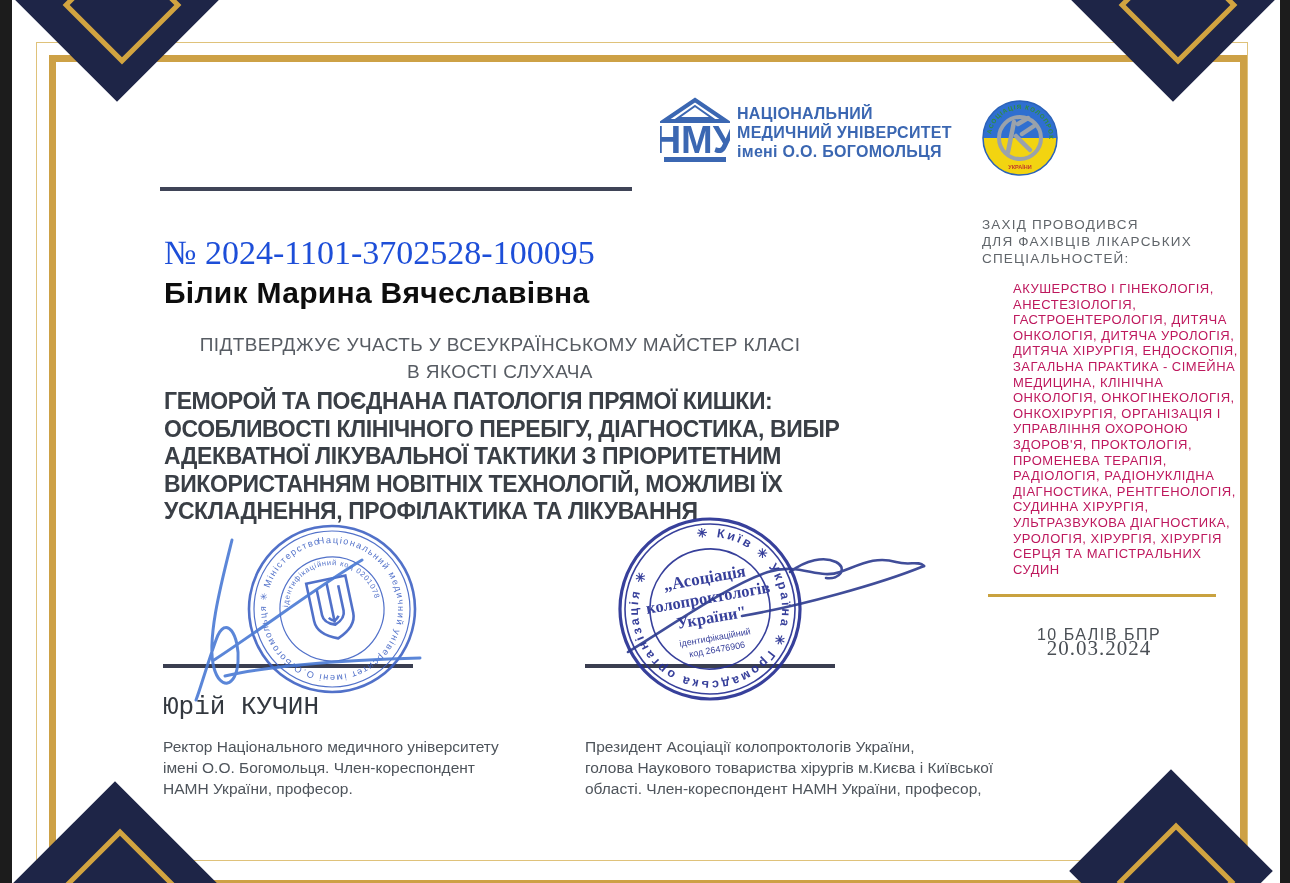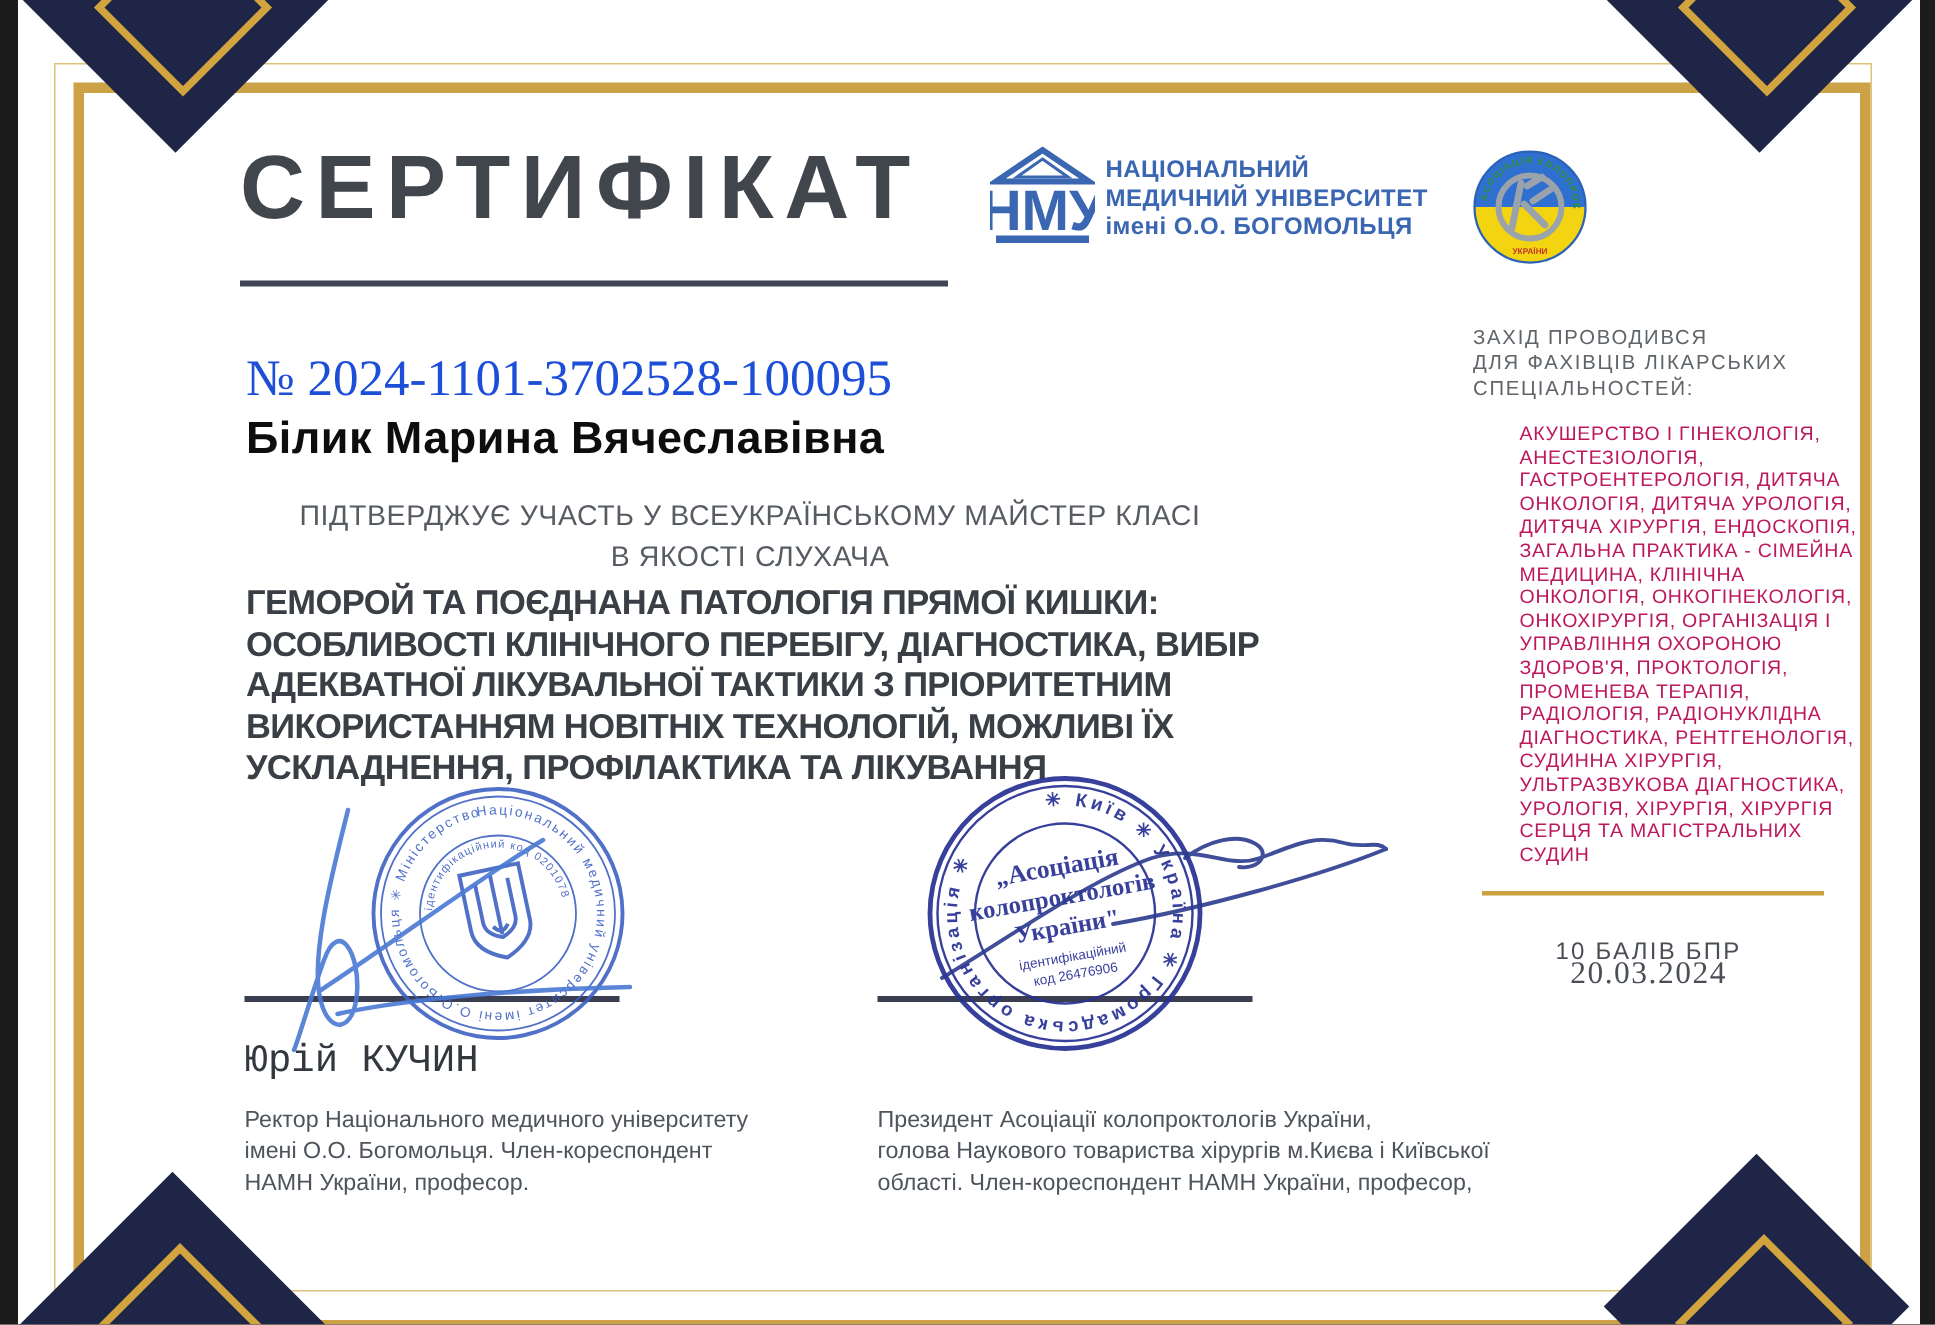--- a/index.html
+++ b/index.html
@@ -66,21 +66,20 @@
   <div class="abs diamond" style="left:1101px;top:-72px;"></div>
   <div class="abs chevron" style="left:1136px;top:-37px;"></div>
   <div class="abs diamond" style="left:43px;top:811px;"></div>
   <div class="abs chevron" style="left:78px;top:846px;"></div>
   <div class="abs diamond" style="left:1099px;top:799px;"></div>
   <div class="abs chevron" style="left:1134px;top:840px;"></div>
 
   <div class="abs" id="bar-left"></div>
   <div class="abs" id="bar-right"></div>
 
-  <div class="abs" id="title">СЕРТИФІКАТ</div>
   <div class="abs" id="title-rule"></div>
 
   <div class="abs" id="nmu-logo">
     <svg width="70" height="70" viewBox="0 0 70 70">
       <polygon points="35,3 66,24 4,24" fill="none" stroke="#3b67b2" stroke-width="4"></polygon>
       <polygon points="35,9 52,21 18,21" fill="none" stroke="#3b67b2" stroke-width="2"></polygon>
       <text x="35" y="56" text-anchor="middle" font-size="38" font-weight="bold" fill="#3b67b2">НМУ</text>
       <rect x="4" y="60" width="62" height="5" fill="#3b67b2"></rect>
     </svg>
   </div>

